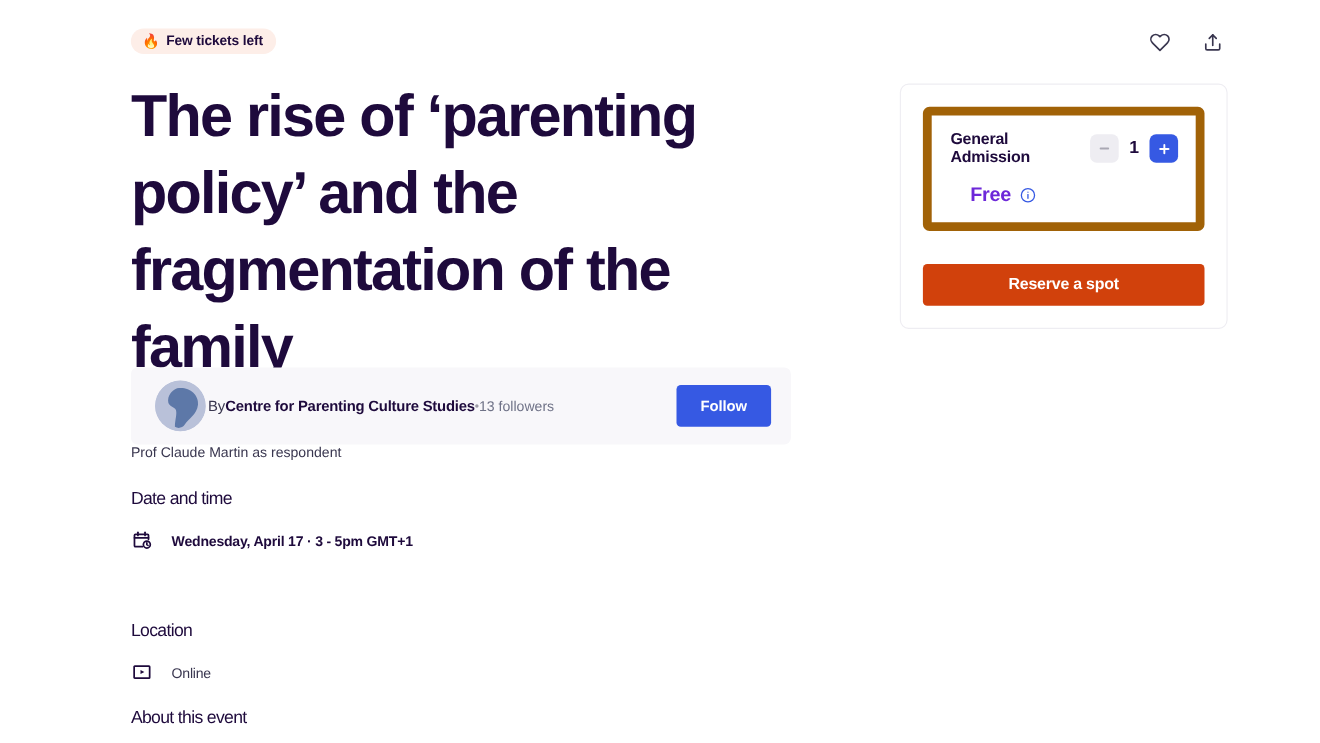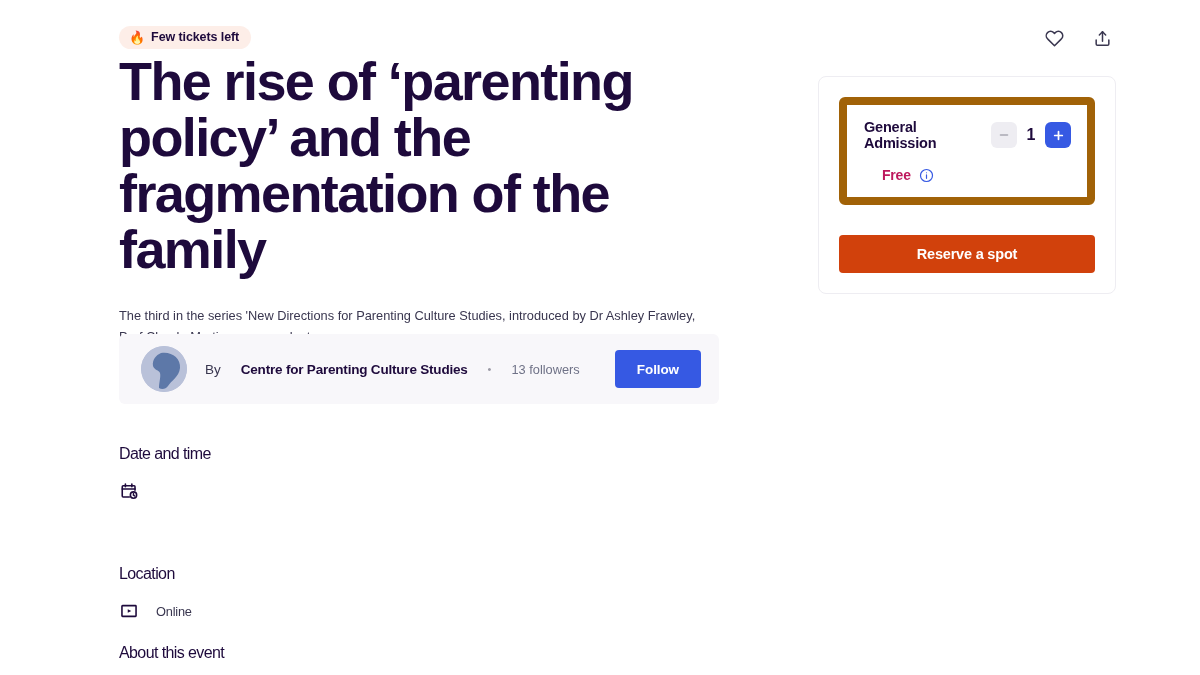--- a/index.html
+++ b/index.html
@@ -66,23 +66,23 @@
 
   .event-date {
     margin-top: 14px;
     font-size: 17px;
     font-weight: normal;
     color: #39364f;
     letter-spacing: -0.2px;
   }
 
   .event-title {
-    margin-top: 4px;
+    margin-top: 22px;
     font-size: 54px;
-    line-height: 56px;
+    line-height: 70px;
     font-weight: bold;
     letter-spacing: -1.6px;
     color: #1e0a3c;
     max-width: 600px;
   }
 
   .event-summary {
     margin-top: 28px;
     font-size: 12.8px;
     line-height: 21px;
@@ -106,24 +106,24 @@
   .avatar {
     width: 46px;
     height: 46px;
     border-radius: 50%;
     background: #b6bed8;
     flex: 0 0 46px;
     overflow: hidden;
     position: relative;
   }
   .organizer-text {
-    margin-left: 18px;
+    margin-left: 2px;
     display: flex;
     align-items: baseline;
-    gap: 20px;
+    gap: 0;
     flex: 1;
     font-size: 13.5px;
     color: #39364f;
   }
   .organizer-by { font-weight: normal; color: #39364f; }
   .organizer-name { font-weight: bold; color: #1e0a3c; letter-spacing: -0.2px; }
   .dot-sep { color: #9b9aa5; font-size: 11px; position: relative; top: -1px; }
   .followers { color: #6f7287; font-size: 12.8px; }
 
   .follow-btn {
@@ -233,23 +233,23 @@
     min-width: 10px;
     text-align: center;
   }
   .ticket-row-bottom {
     display: flex;
     align-items: center;
     gap: 8px;
     margin-top: 16px;
   }
   .price {
-    font-size: 14px;
-    font-weight: bold;
-    color: #be185d;
+    font-size: 18px;
+    font-weight: bold;
+    color: #6d28d9;
     letter-spacing: -0.2px;
     padding-left: 18px;
   }
   .info-icon { color: #3659e3; display: flex; align-items: center; cursor: pointer; }
 
   .reserve-btn {
     display: block;
     width: 100%;
     margin-top: 30px;
     height: 38px;
@@ -322,20 +322,21 @@
     <span class="detail-icon">
       <svg width="18" height="18" viewBox="0 0 24 24" fill="none" stroke="currentColor" stroke-width="2.1" stroke-linecap="round" stroke-linejoin="round">
         <path d="M20 11V6.2A1.2 1.2 0 0 0 18.8 5H4.2A1.2 1.2 0 0 0 3 6.2v12.6A1.2 1.2 0 0 0 4.2 20h8.3"></path>
         <line x1="7.2" y1="2.6" x2="7.2" y2="6.4"></line>
         <line x1="15.8" y1="2.6" x2="15.8" y2="6.4"></line>
         <line x1="3" y1="9.3" x2="20" y2="9.3"></line>
         <circle cx="18" cy="17.4" r="4.2"></circle>
         <polyline points="18,15.5 18,17.5 19.4,18.4"></polyline>
       </svg>
     </span>
+    <span class="detail-text">Wednesday, April 17 · 3 - 5pm GMT+1</span>
   </div>
 
   <h2 class="section-heading" id="heading-location">Location</h2>
   <div class="detail-row" id="row-location">
     <span class="detail-icon">
       <svg width="18" height="18" viewBox="0 0 24 24" fill="none" stroke="currentColor" stroke-width="2.1" stroke-linecap="round" stroke-linejoin="round">
         <rect x="2.6" y="4.8" width="18.8" height="14.4" rx="0.8"></rect>
         <polygon points="10.3,9.6 15,12 10.3,14.4" fill="currentColor" stroke="none"></polygon>
       </svg>
     </span>

